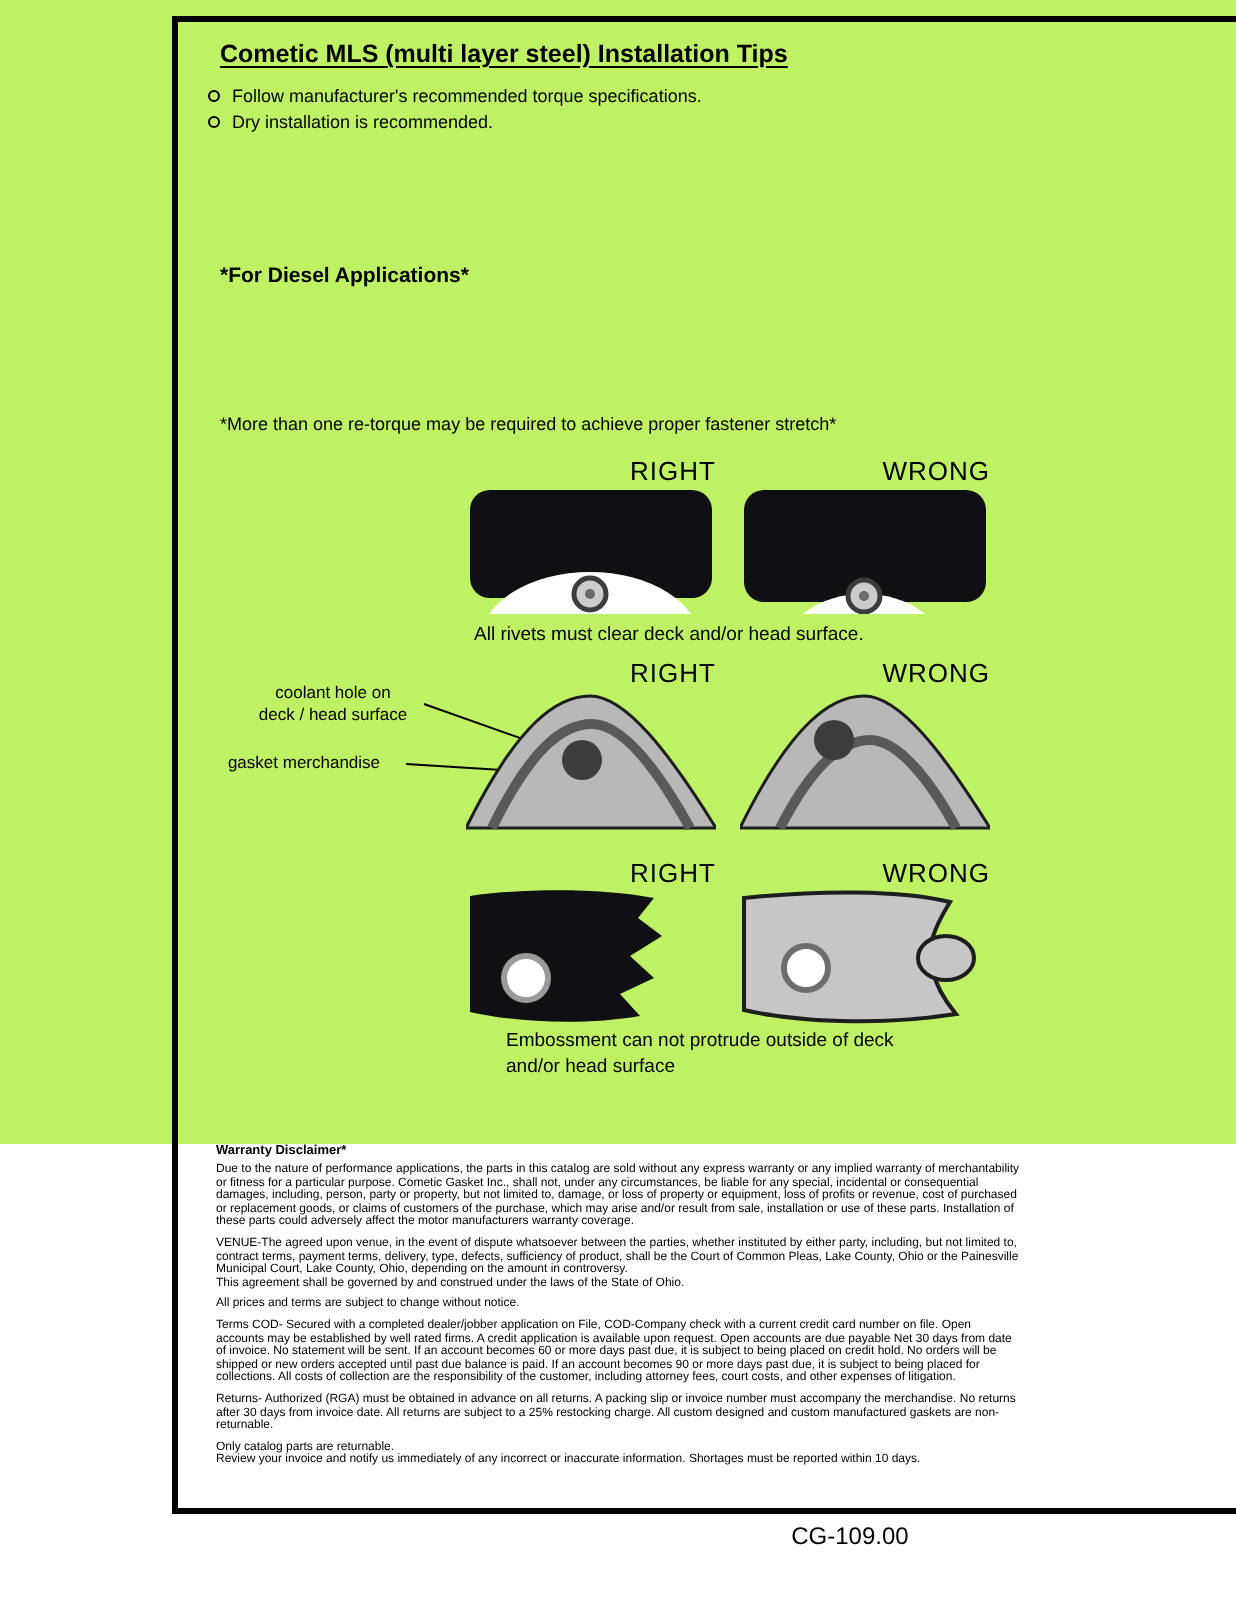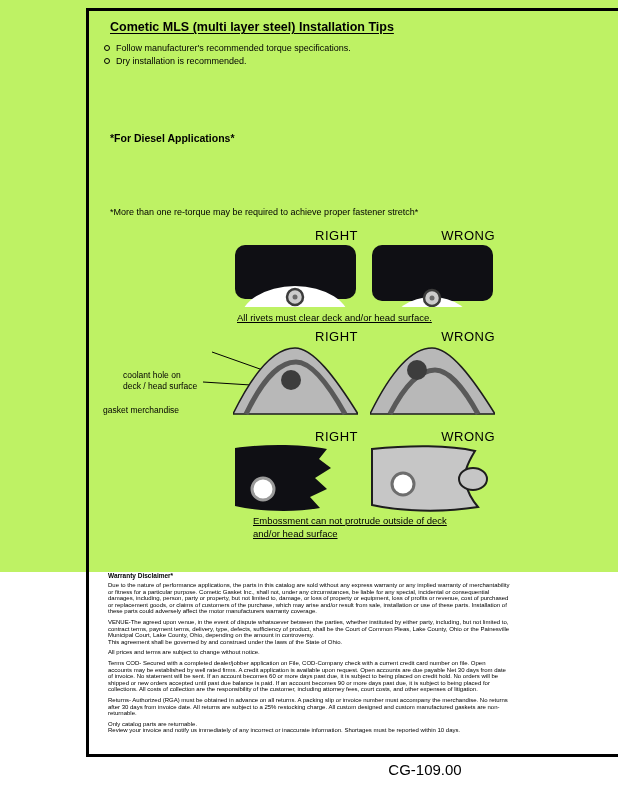--- a/index.html
+++ b/index.html
@@ -33,30 +33,30 @@
   .para{position:absolute;left:110px;width:398px;font-size:9px;line-height:13px;}
   .p1{top:131px;}
   .p2{top:168px;}
   .note{position:absolute;left:110px;top:207px;font-size:9px;}
 
   .dlabel{position:absolute;width:125px;text-align:right;font-size:13px;letter-spacing:0.5px;}
   .dimg{position:absolute;width:125px;height:62px;}
   .dimg svg{display:block;width:100%;height:100%;}
   .dimg.tall{height:72px;}
   .dimg.r3{width:127px;height:68px;}
-  .caption{position:absolute;left:237px;font-size:9.5px;line-height:12.5px;text-decoration:underline;}
+  .caption{position:absolute;left:237px;font-size:9.5px;line-height:12.5px;}
 
-  .ann{position:absolute;font-size:8.5px;line-height:10.5px;text-align:left;margin-top:29px;}
+  .ann{position:absolute;font-size:8.5px;line-height:10.5px;text-align:center;}
   .conn{position:absolute;left:115px;top:338px;width:260px;height:62px;pointer-events:none;}
 
   .legal{position:absolute;left:108px;top:572px;width:402px;}
   .legal-h{font-size:6.5px;font-weight:bold;margin-bottom:3px;}
   .legal p{margin:0 0 4px 0;font-size:6px;line-height:6.6px;}
 
-  .footer{position:absolute;left:355px;top:761px;width:140px;text-align:center;font-size:15px;}
+  .footer{position:absolute;left:355px;top:761px;width:140px;text-align:center;font-size:12px;}
 </style>
 </head>
 <body>
 
 <div class="page">
 
   <div class="frame"></div>
 
   <div class="title">Cometic MLS (multi layer steel) Installation Tips</div>
 

